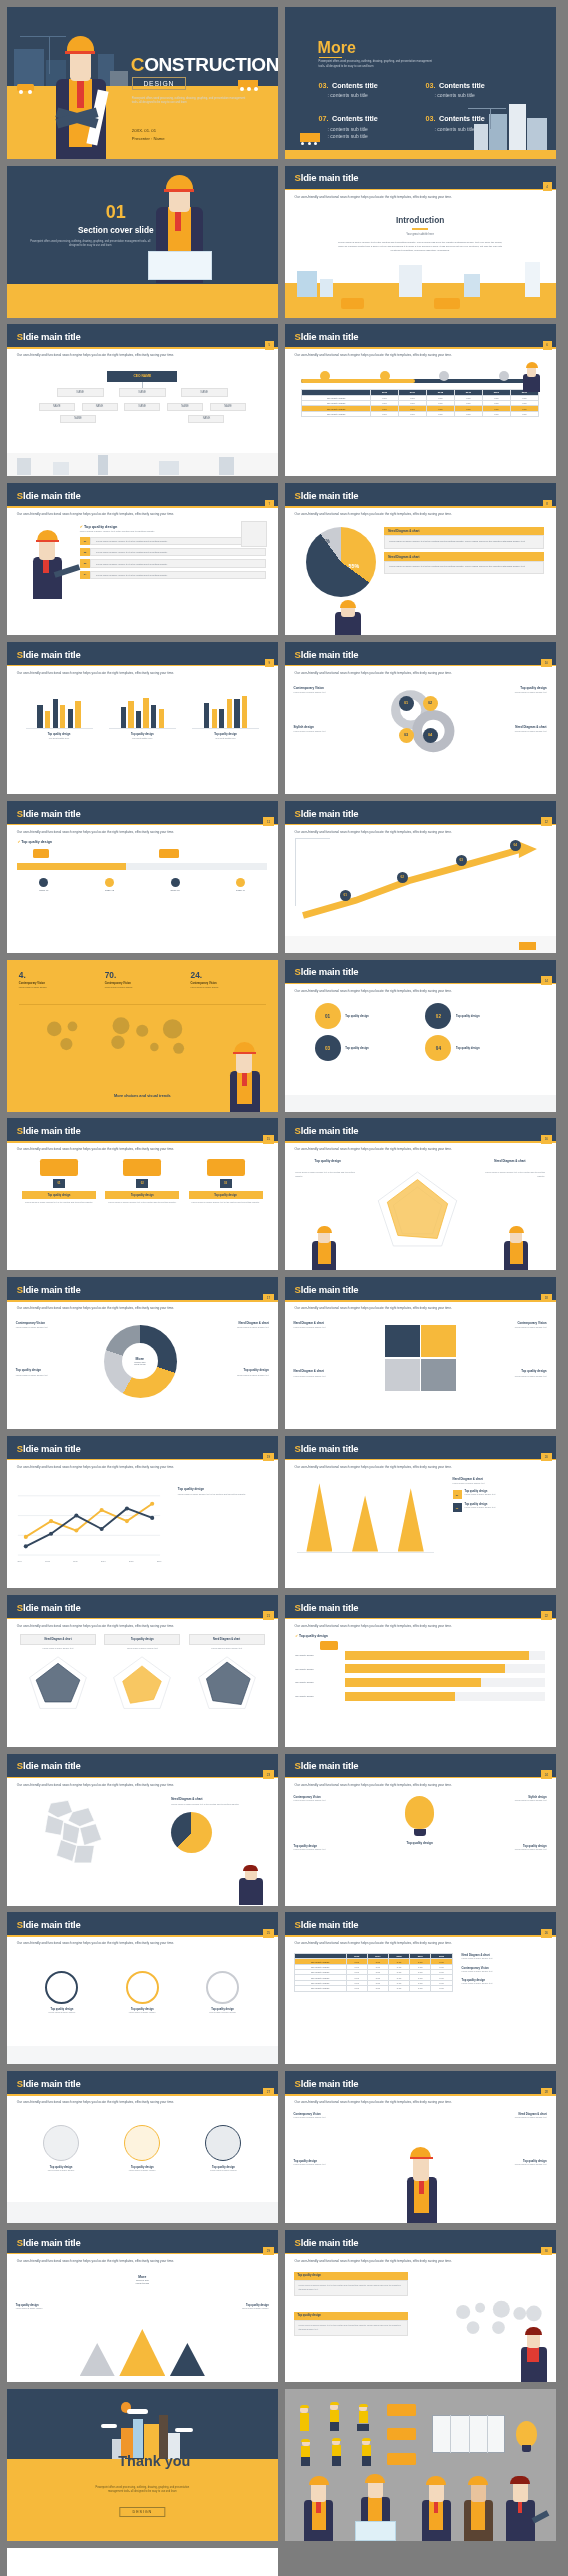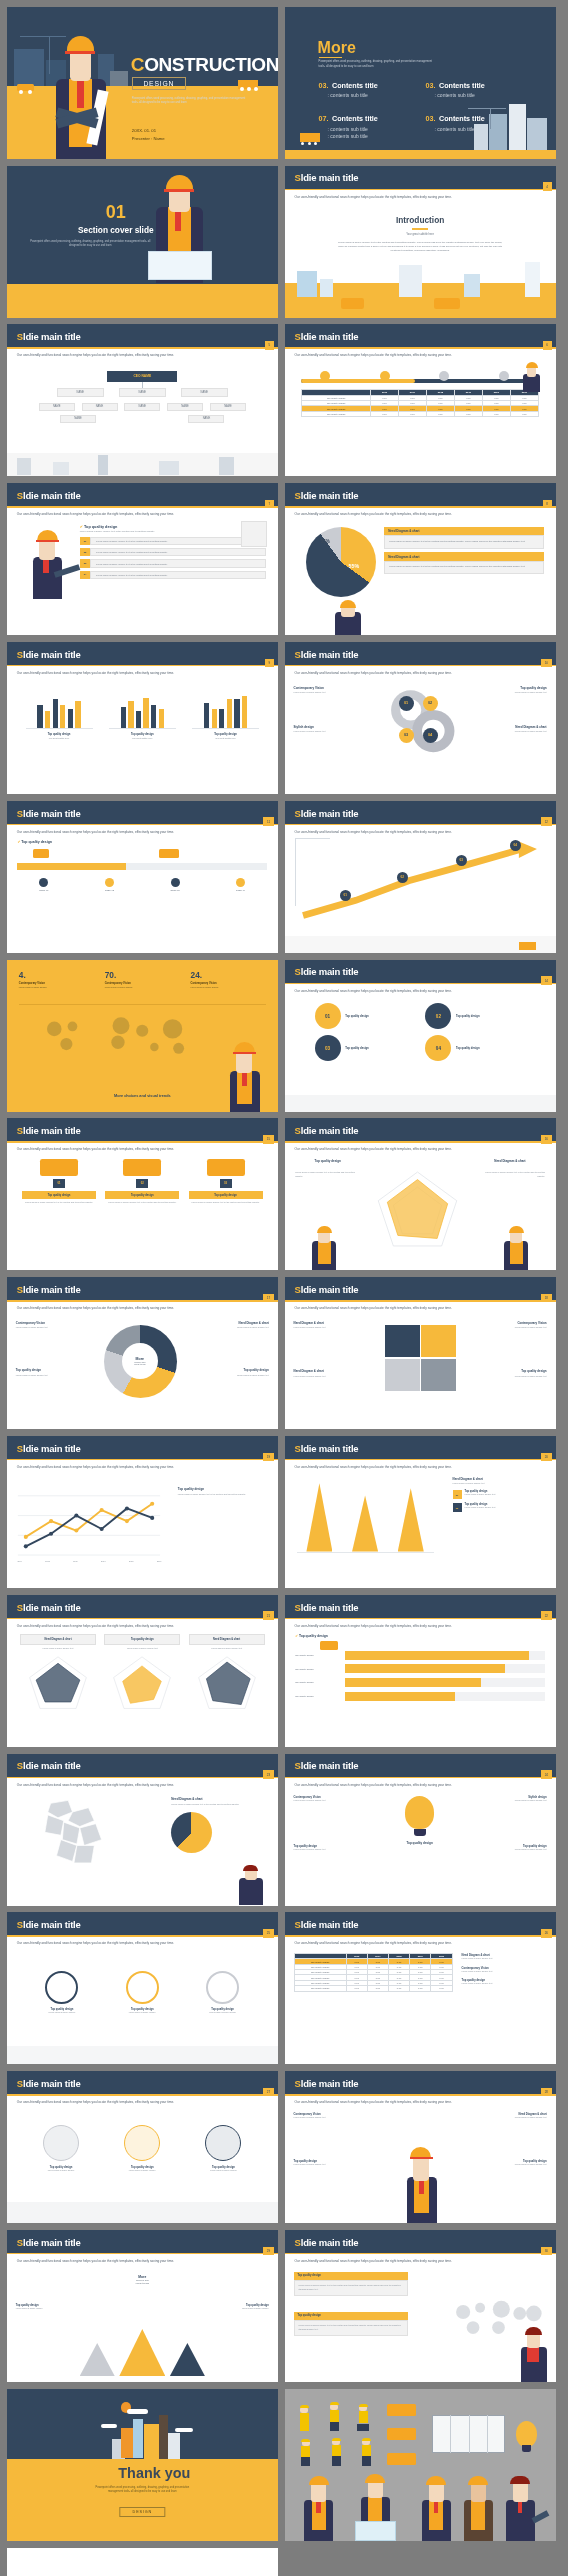--- a/index.html
+++ b/index.html
@@ -80,21 +80,21 @@
 
   
   table.t { border-collapse:collapse; width:100%; font-size:2.3px; }
   table.t td, table.t th { border:0.8px solid #d8dde2; padding:1.2px 1.5px; text-align:center; color:#6c7682; }
   table.t thead th { background:#33475e; color:#fff; }
   tr.hl td { background:#f6b93b; color:#4a3a12; }
 
   
   .ty-top { position:absolute; left:0; right:0; top:0; height:46%; background:#33475e; }
   .ty-bot { position:absolute; left:0; right:0; bottom:0; height:54%; background:#f6b93b; }
-  .ty-h { position:absolute; left:0; right:0; top:76px; text-align:center; font-size:14.4px; font-weight:bold; color:#3b4a5c;padding-left:24px;}
+  .ty-h { position:absolute; left:0; right:0; top:64px; text-align:center; font-size:14.4px; font-weight:bold; color:#3b4a5c;padding-left:24px;}
   .ty-d { position:absolute; left:83px; right:83px; top:97px; text-align:center; font-size:2.6px; color:#6d5a22; line-height:1.8;}
   .ty-btn { position:absolute; left:50%; transform:translateX(-50%); top:118px; border:0.8px solid #9c7d2e; font-size:3.8px; color:#51431a; padding:2.3px 12px; letter-spacing:0.8px;}
 
   
   .br-wrap { position:absolute; inset:0; background:#fff; }
 
   
   .cs { position:absolute; inset:0; background:#a6a6a6; }
 </style>
 </head>

